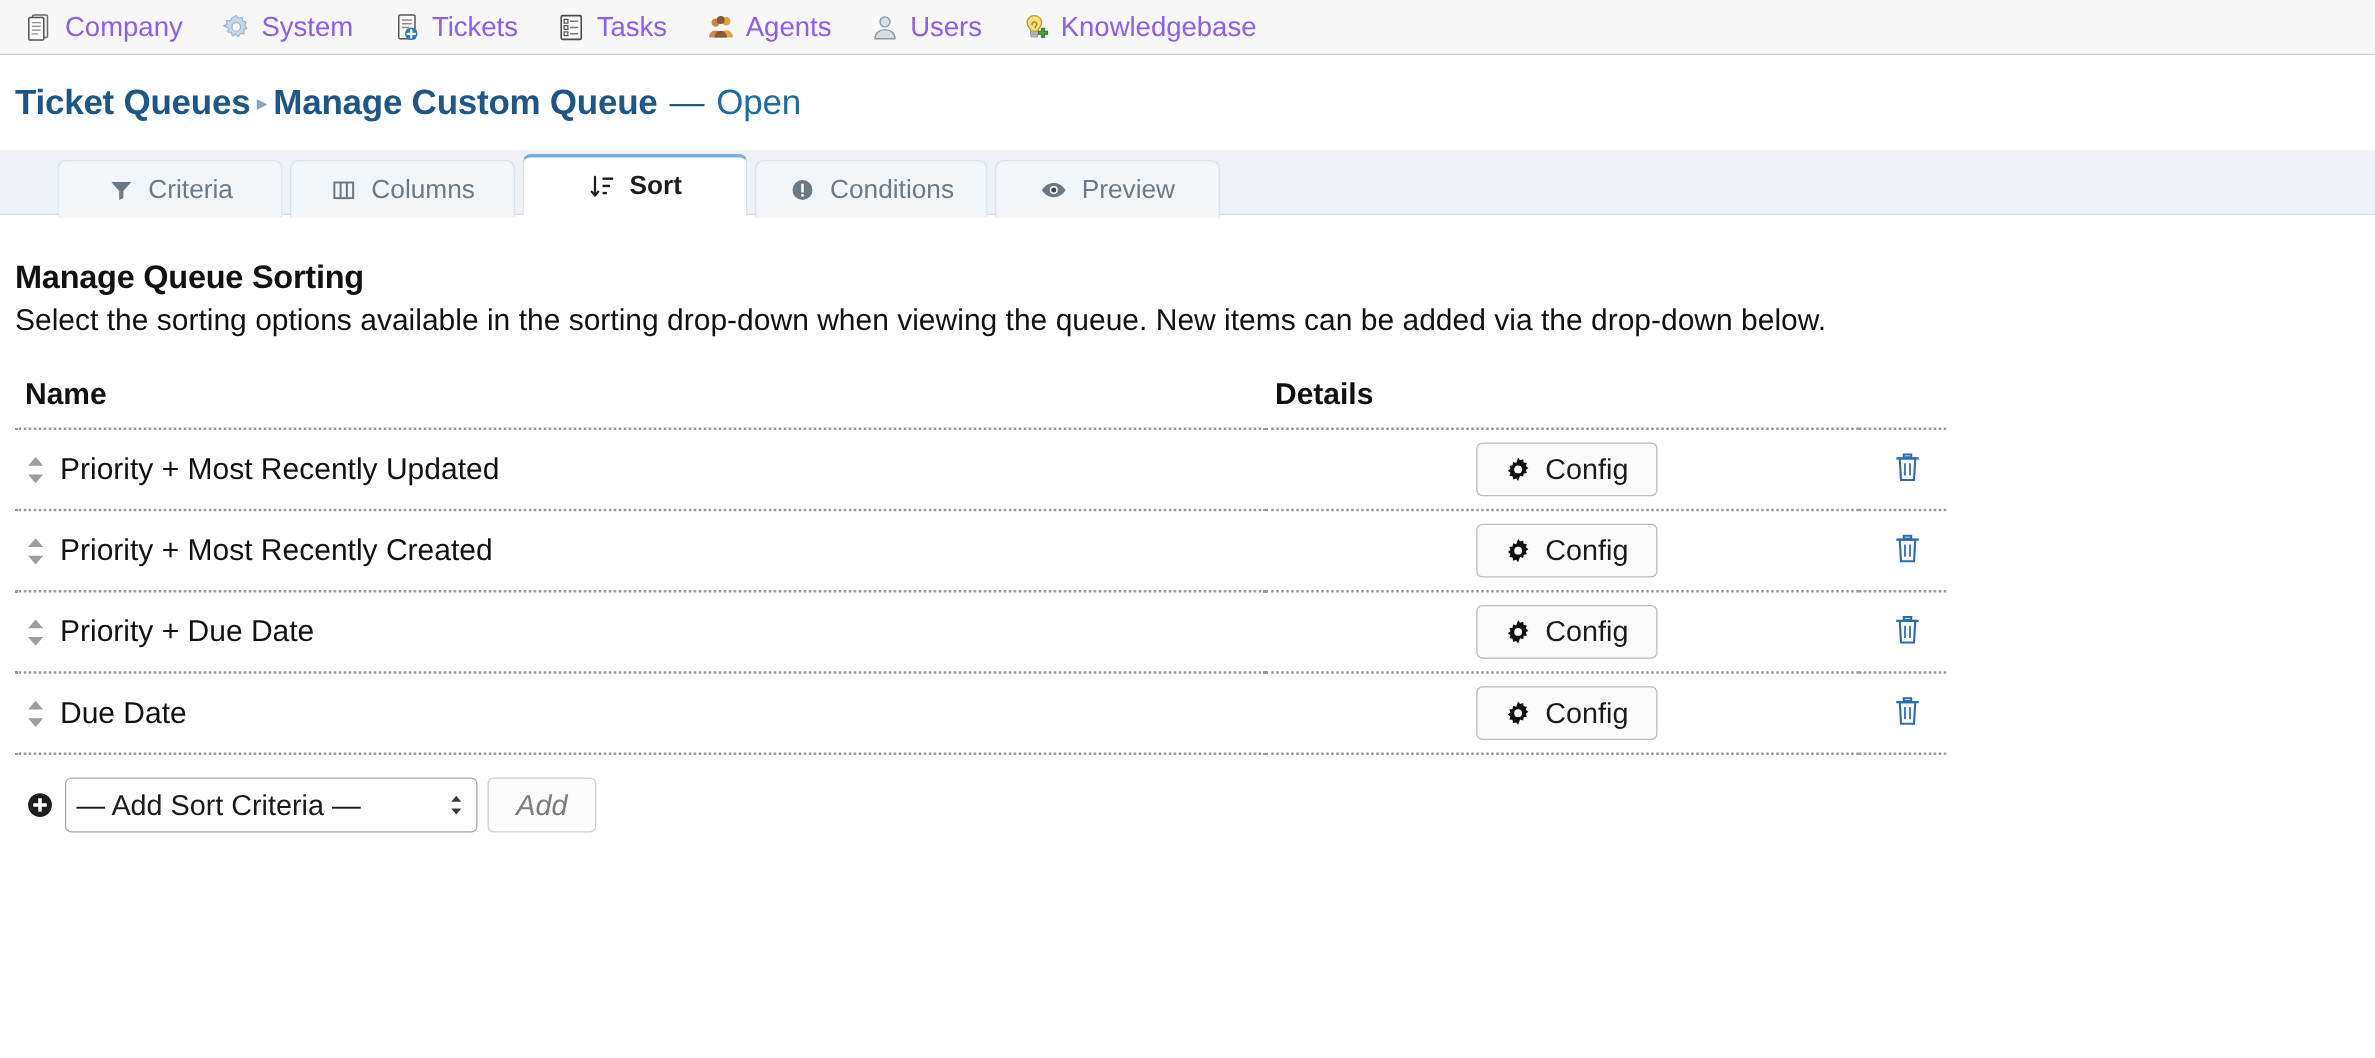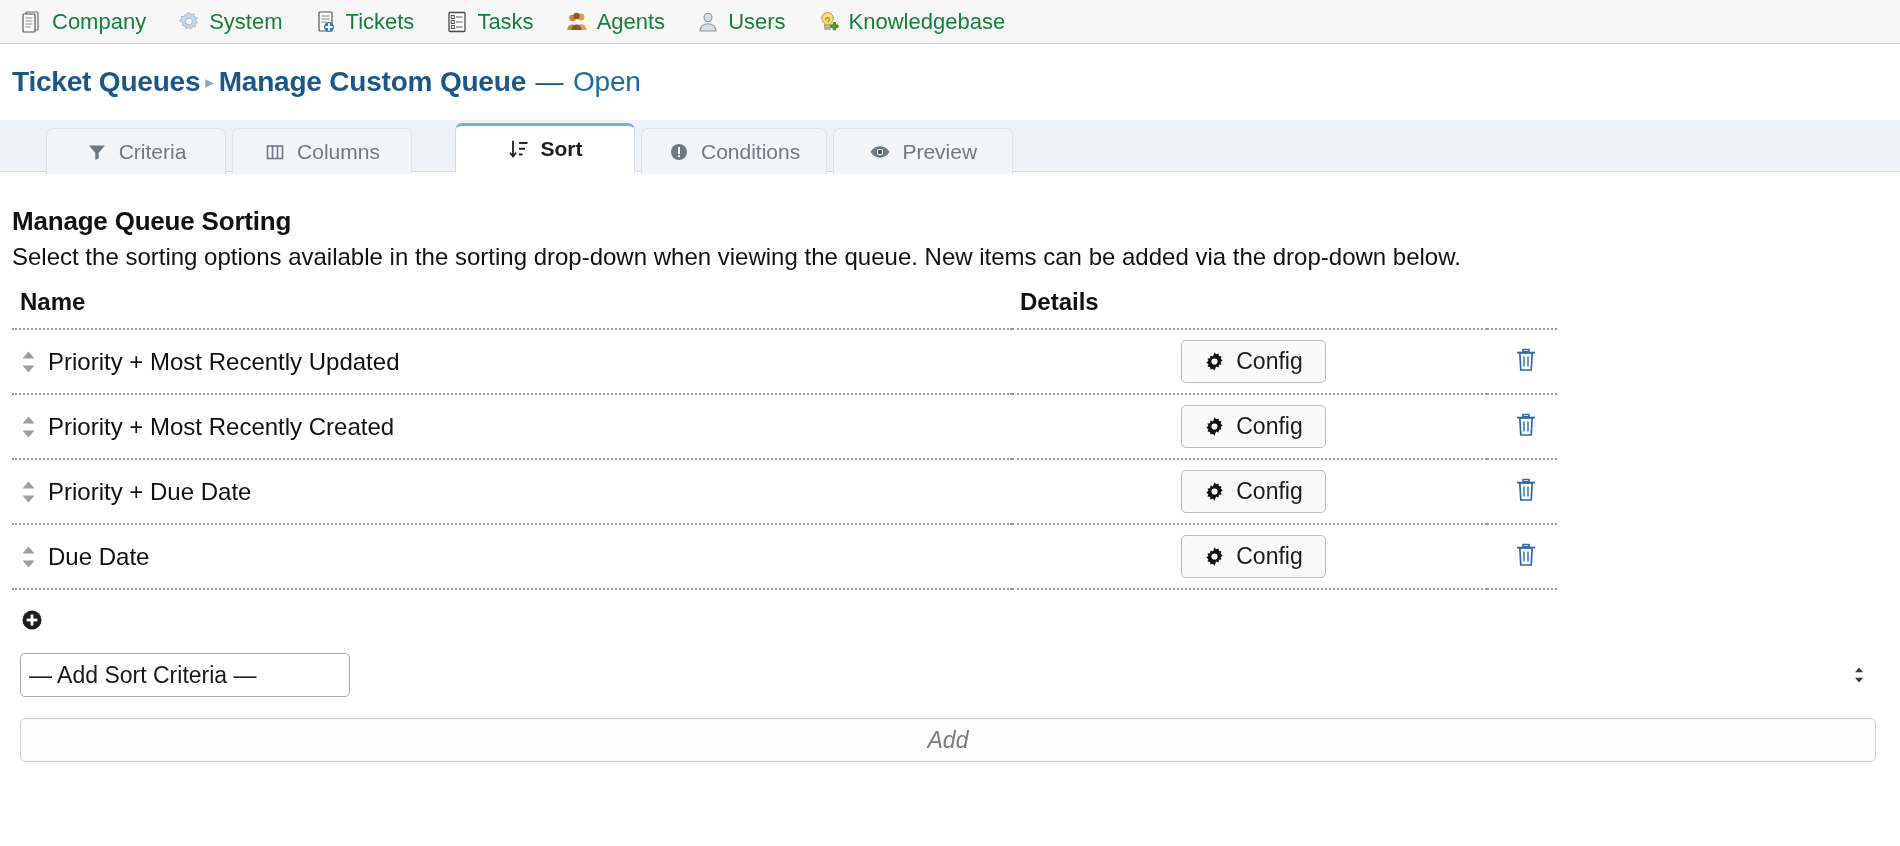--- a/index.html
+++ b/index.html
@@ -22,21 +22,21 @@
     padding-left: 20px;
     gap: 0px;
   }
   .nav-item {
     display: flex;
     align-items: center;
     gap: 8px;
     padding: 0 15px 0 0;
     margin-right: 16px;
     font-size: 22px;
-    color: #15803d;
+    color: #8b5cf6;
     cursor: pointer;
     white-space: nowrap;
   }
   .nav-ico {
     width: 24px; height: 24px;
     display: inline-flex;
     align-items: center;
     justify-content: center;
     flex: 0 0 24px;
   }
@@ -97,41 +97,40 @@
   .tab.active {
     background: #ffffff;
     color: #1d1d1d;
     font-weight: bold;
     border: 1px solid #d3dae0;
     border-top: 3px solid #7aaede;
     border-bottom: 1px solid #ffffff;
     height: 50px;
     z-index: 3;
     top: 2px;
-    margin-left: 37px;
   }
   .tab-ico {
     width: 22px; height: 22px;
     display: inline-flex; align-items: center; justify-content: center;
     flex: 0 0 22px;
   }
 
   
   .content { padding: 34px 24px 0 12px; }
   h2.section-title {
     font-size: 26px;
     font-weight: bold;
     color: #111111;
     margin: 0 0 4px 0;
     letter-spacing: -0.2px;
   }
   p.section-desc {
     font-size: 24px;
     color: #111111;
-    margin: 0 0 16px 0;
+    margin: 0 0 30px 0;
     line-height: 1.3;
     max-width: 1520px;
     font-weight: 300;
   }
 
   
   table.sorttable {
     width: 1545px;
     border-collapse: collapse;
     table-layout: fixed;
@@ -185,24 +184,24 @@
   .gear-ico { width: 22px; height: 22px; display: inline-flex; flex: 0 0 22px; }
 
   .trash-btn {
     background: none; border: none; padding: 4px; cursor: pointer;
     display: inline-flex; align-items: center; justify-content: center;
   }
 
   
   .addrow {
     display: flex;
-    gap: 21px;
+    align-items: center;
+    gap: 8px;
     margin-top: 18px;
     padding-left: 8px;
-    flex-direction: column;
   }
   .plus-ico {
     width: 24px; height: 24px; flex: 0 0 24px;
     display: inline-flex; align-items: center; justify-content: center;
     cursor: pointer;
   }
   select.add-select {
     font-family: inherit;
     font-size: 23px;
     color: #1a1a1a;

